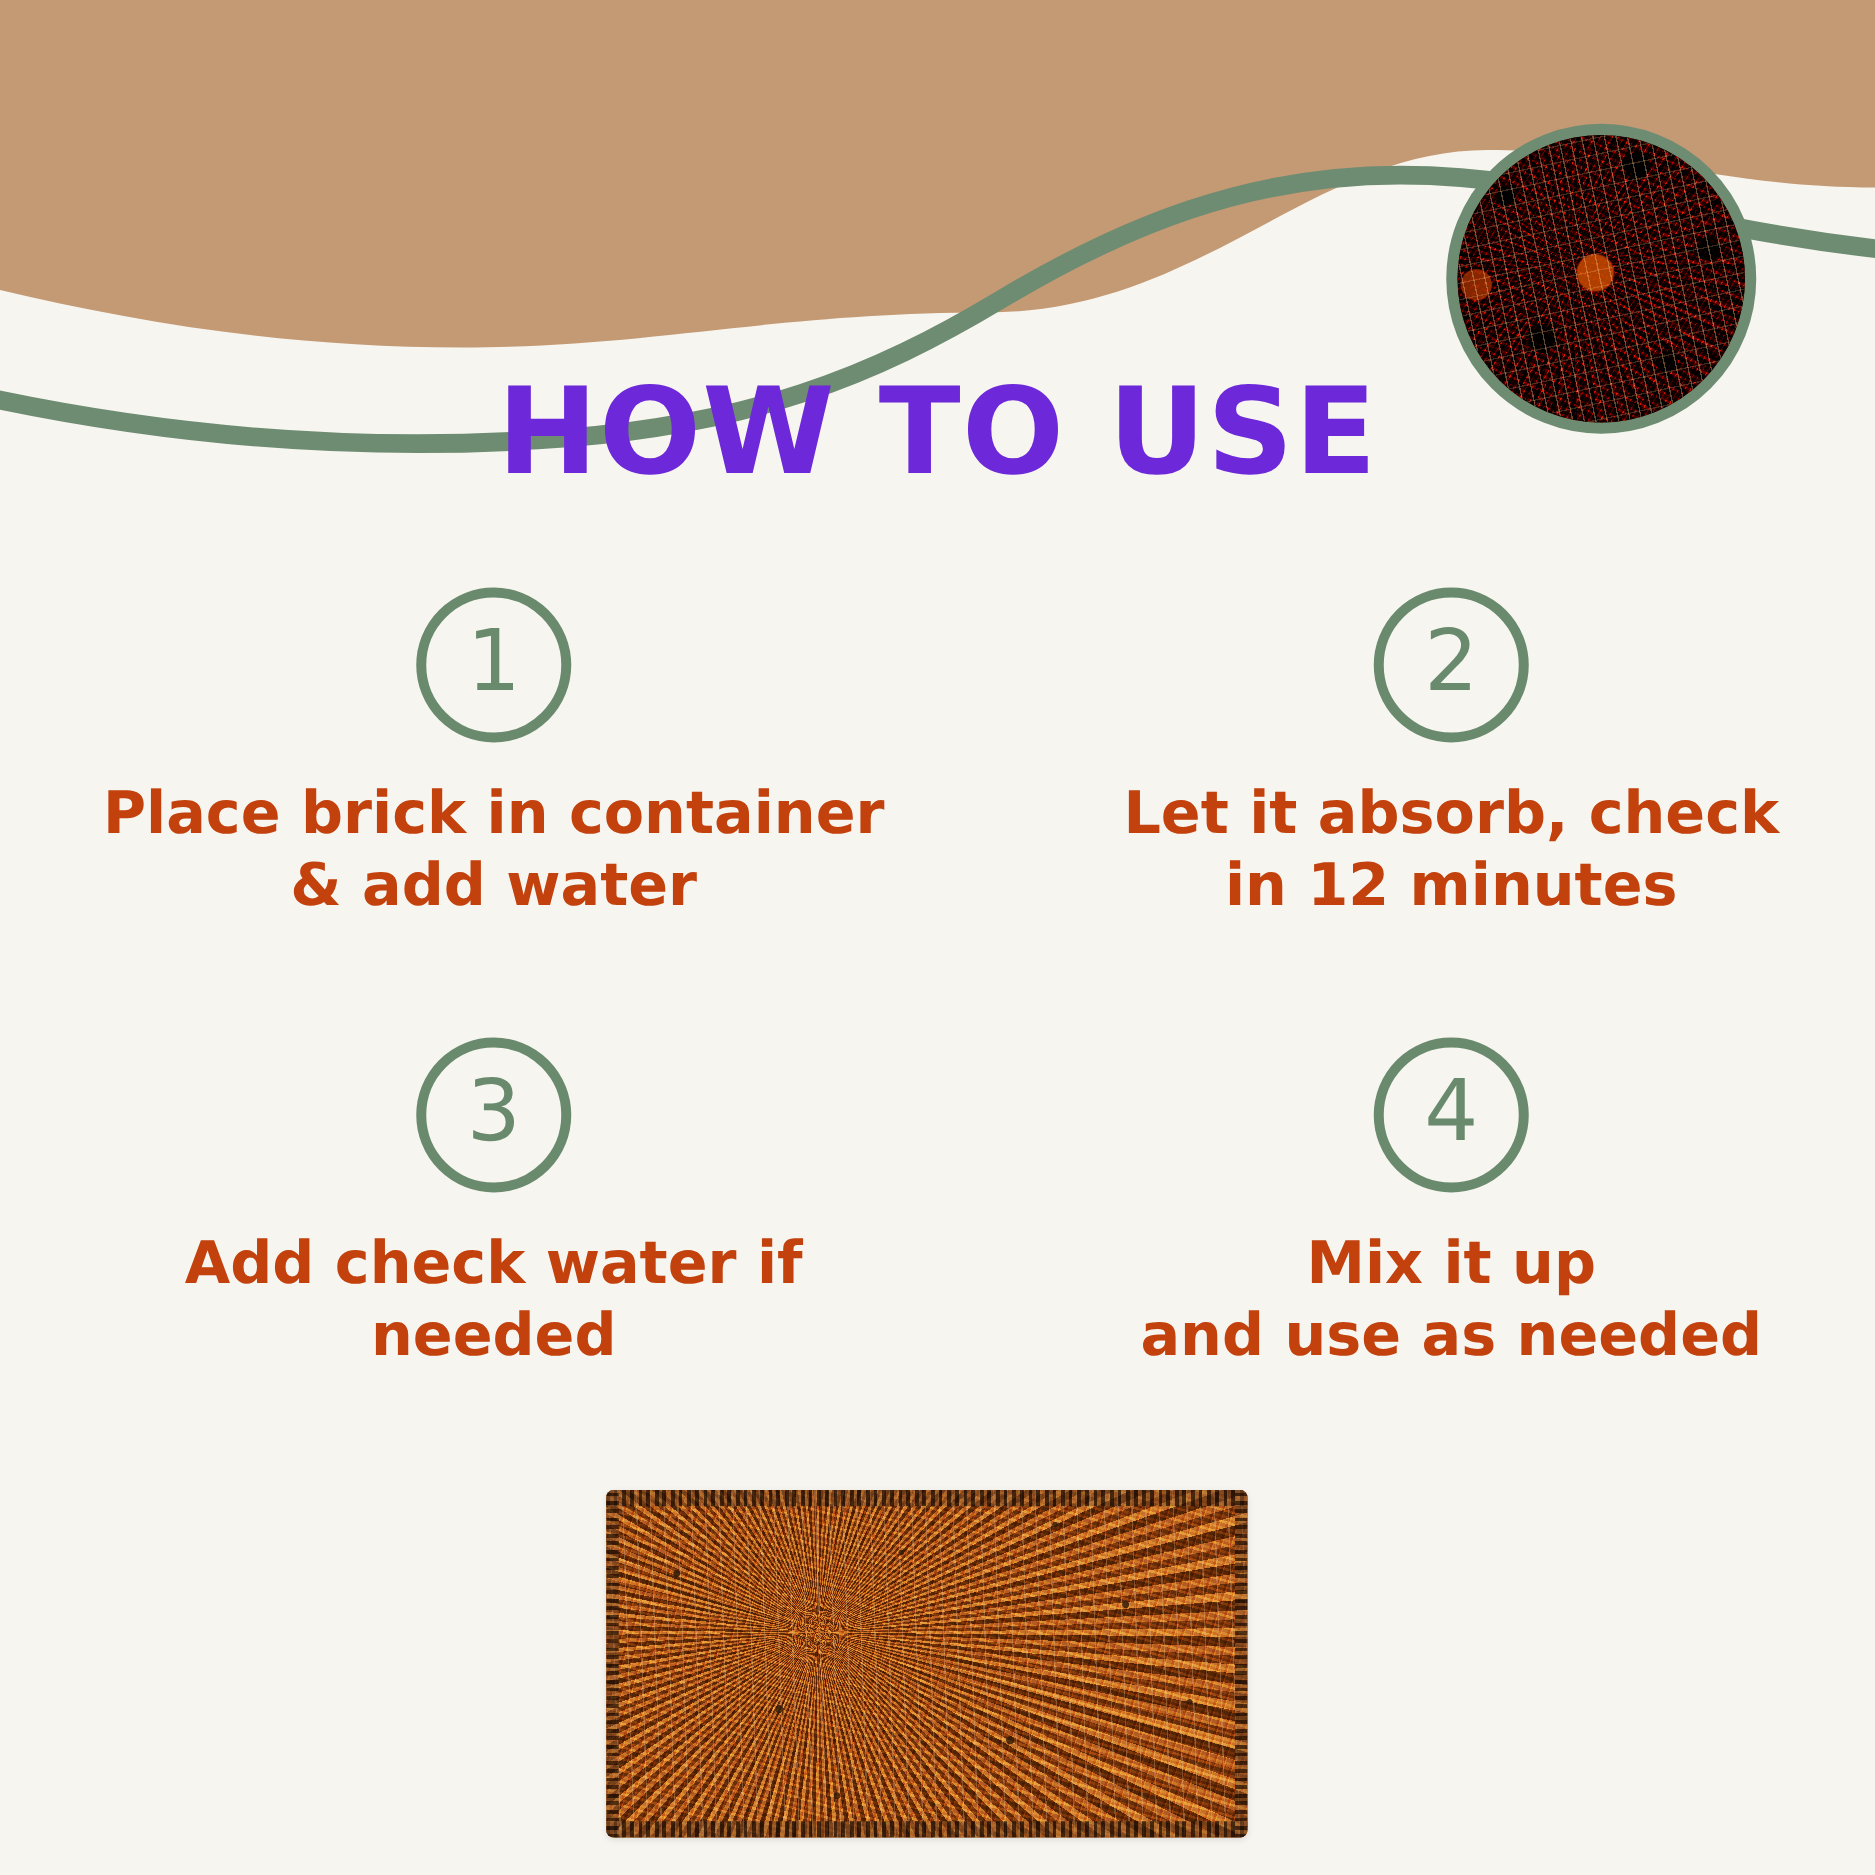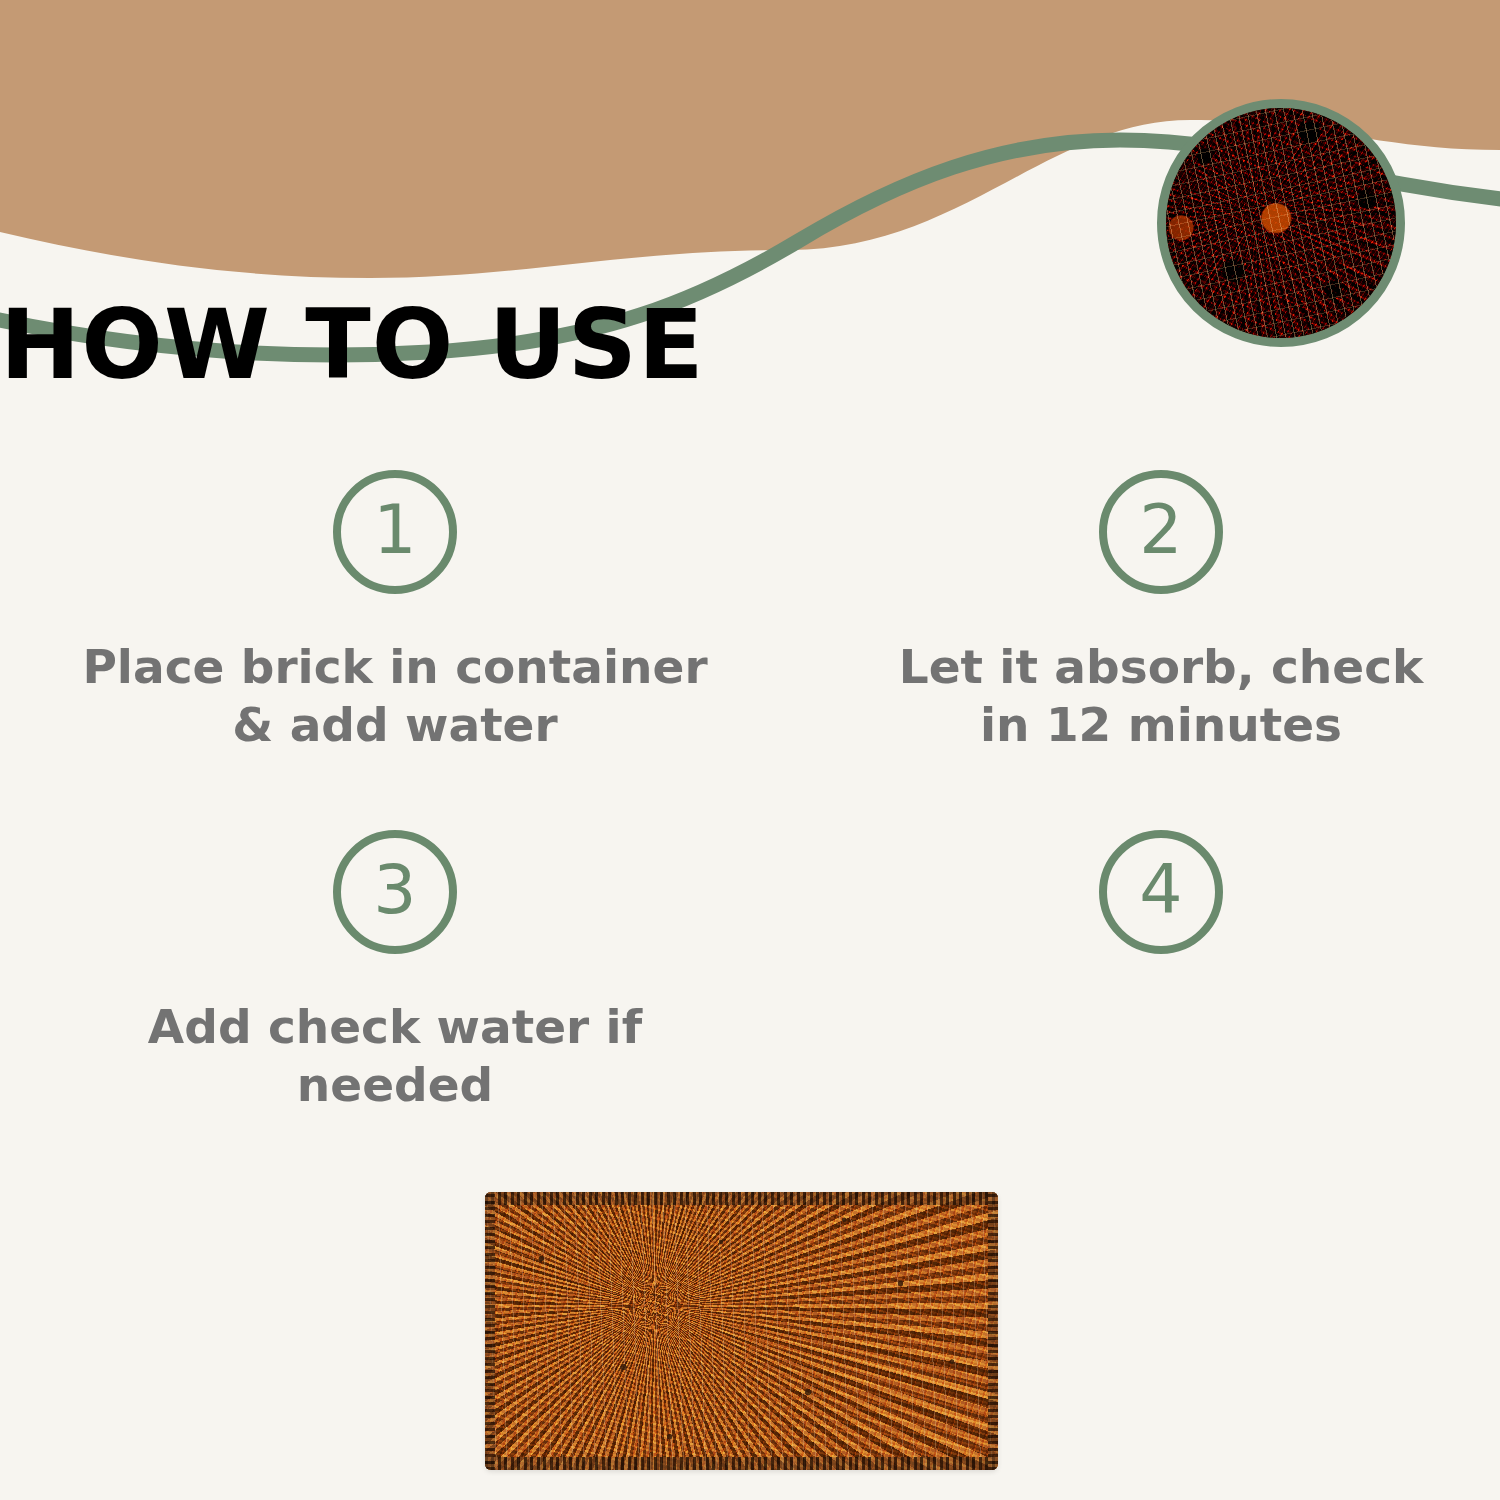--- a/index.html
+++ b/index.html
@@ -79,25 +79,26 @@
       repeating-linear-gradient(-12deg, rgba(255,190,120,.22) 0 1px, transparent 1px 13px),
       radial-gradient(circle at 50% 50%, transparent 55%, rgba(0,0,0,.35) 100%);
   }
 
   
   #page-title {
     position: absolute;
     left: 0;
     top: 297px;
     width: 1500px;
+    text-align: center;
     font-family: "DejaVu Sans", sans-serif;
     font-size: 96px;
     font-weight: 700;
     letter-spacing: 1px;
-    color: #000000;
+    color: #6d28d9;
     line-height: 1;
   }
 
   
   #steps {
     position: absolute;
     left: 0;
     top: 470px;
     width: 1500px;
     display: grid;
@@ -119,27 +120,27 @@
     align-items: center;
     justify-content: center;
     color: #6A8A6D;
     font-size: 68px;
     font-weight: 400;
     font-family: "DejaVu Sans", sans-serif;
     line-height: 1;
     padding-bottom: 4px;
   }
   .step-text {
-    margin-top: 44px;
+    margin-top: 28px;
     text-align: center;
     font-family: "DejaVu Sans", sans-serif;
     font-size: 47px;
     font-weight: 700;
     line-height: 1.24;
-    color: #737373;
+    color: #c2410c;
     white-space: pre-line;
     max-width: 700px;
   }
   
   .step.col-left  { padding-left: 40px; }
   .step.col-right { padding-left: 72px; }
 
   
   #coir-brick {
     position: absolute;
@@ -262,20 +263,22 @@
         <span>3</span>
       </div>
       <div class="step-text">Add check water if
 needed</div>
     </div>
 
     <div class="step col-right">
       <div class="step-badge">
         <span>4</span>
       </div>
+      <div class="step-text">Mix it up
+and use as needed</div>
     </div>
 
   </div>
 
   <div id="coir-brick">
     <div class="face"></div>
     <div class="speckle"></div>
     <div class="edge-top"></div>
     <div class="edge-bottom"></div>
     <div class="edge-left"></div>

